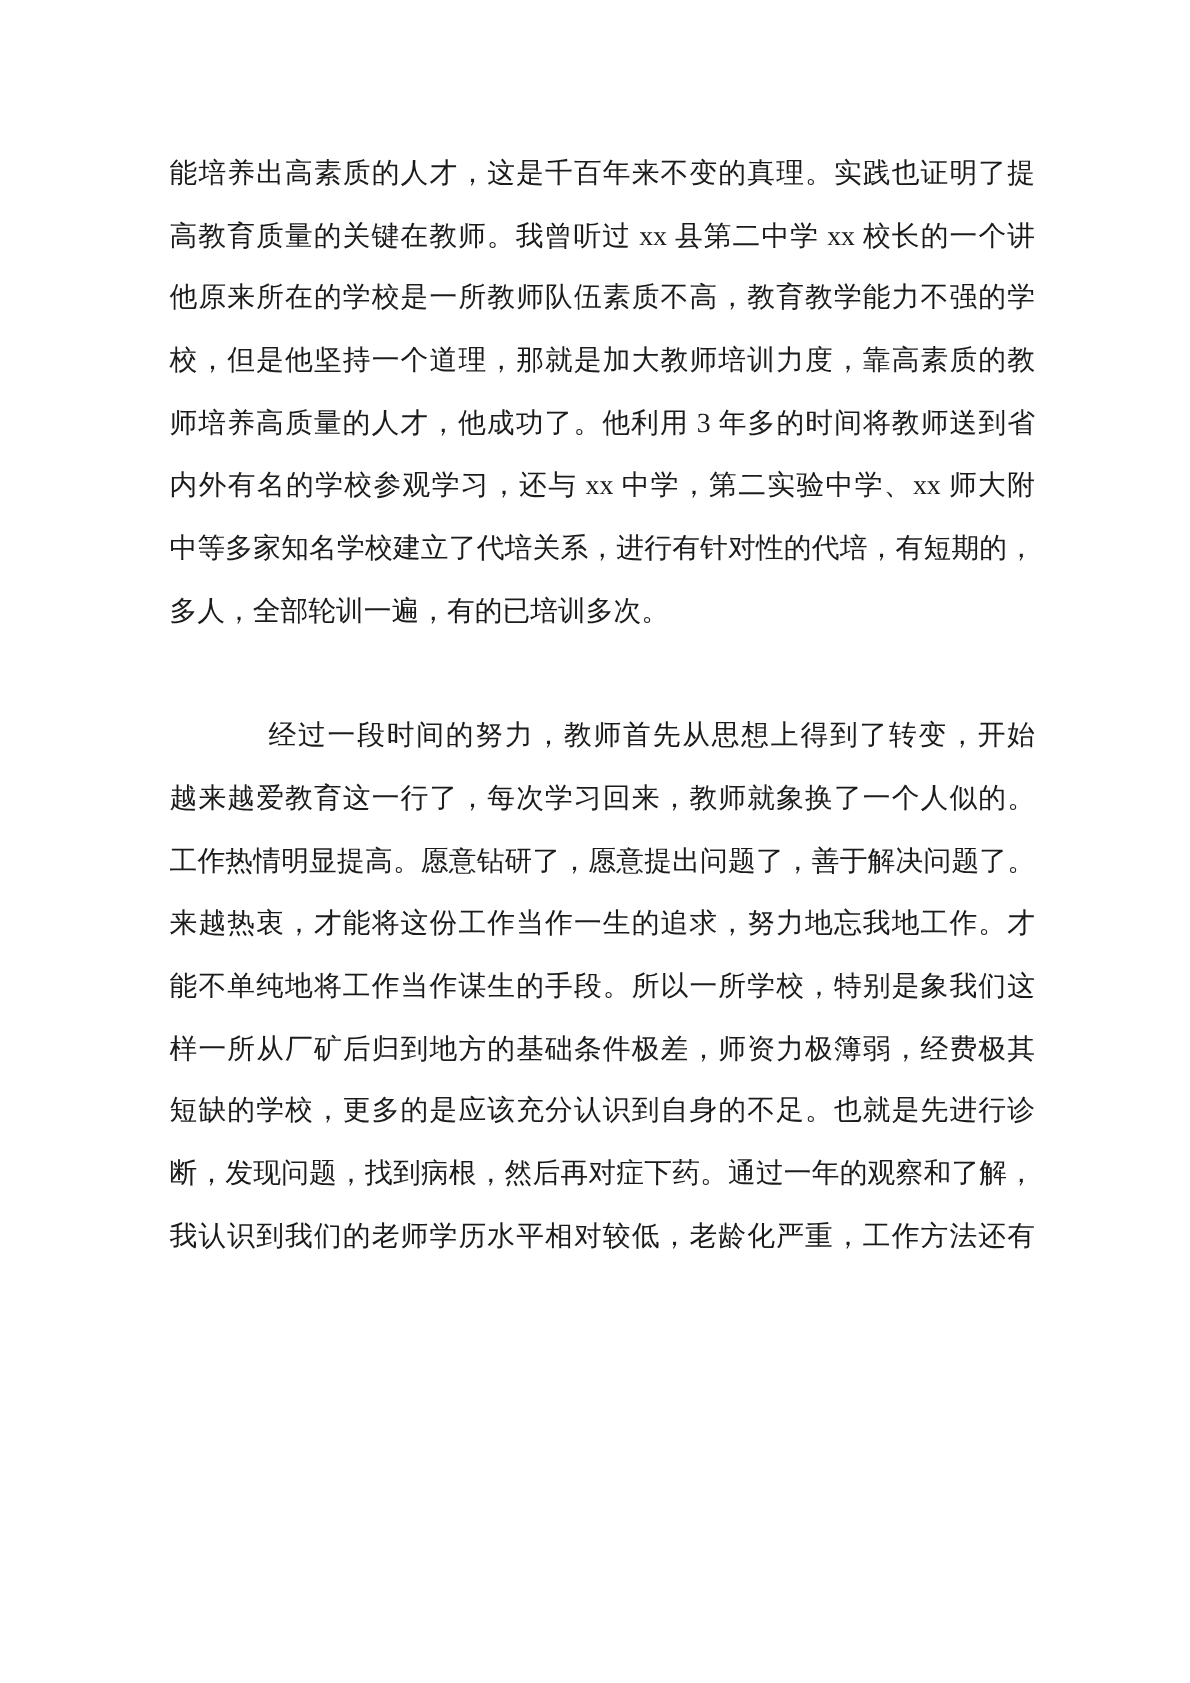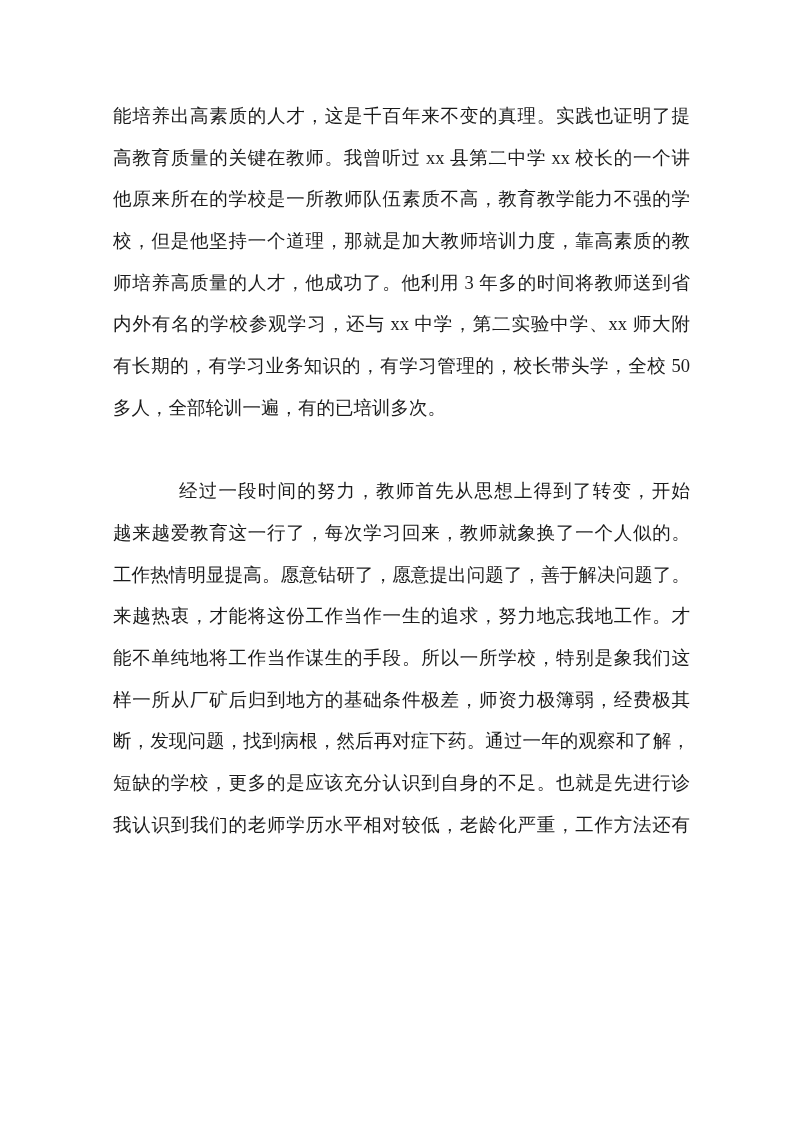--- a/index.html
+++ b/index.html
@@ -42,30 +42,30 @@
 <div class="page">
   <div class="textblock">
 
     <div class="para">
       <div class="line">能培养出高素质的人才，这是千百年来不变的真理。实践也证明了提</div>
       <div class="line">高教育质量的关键在教师。我曾听过 xx 县第二中学 xx 校长的一个讲</div>
       <div class="line">他原来所在的学校是一所教师队伍素质不高，教育教学能力不强的学</div>
       <div class="line">校，但是他坚持一个道理，那就是加大教师培训力度，靠高素质的教</div>
       <div class="line">师培养高质量的人才，他成功了。他利用 3 年多的时间将教师送到省</div>
       <div class="line">内外有名的学校参观学习，还与 xx 中学，第二实验中学、xx 师大附</div>
-      <div class="line">有长期的，有学习业务知识的，有学习管理的，校长带头学，全校 50</div>
+      <div class="line">中等多家知名学校建立了代培关系，进行有针对性的代培，有短期的，</div>
       <div class="line line--end">多人，全部轮训一遍，有的已培训多次。</div>
     </div>
 
     <div class="para para--second">
       <div class="line line--indent">经过一段时间的努力，教师首先从思想上得到了转变，开始</div>
       <div class="line">越来越爱教育这一行了，每次学习回来，教师就象换了一个人似的。</div>
       <div class="line">工作热情明显提高。愿意钻研了，愿意提出问题了，善于解决问题了。</div>
       <div class="line">来越热衷，才能将这份工作当作一生的追求，努力地忘我地工作。才</div>
       <div class="line">能不单纯地将工作当作谋生的手段。所以一所学校，特别是象我们这</div>
       <div class="line">样一所从厂矿后归到地方的基础条件极差，师资力极簿弱，经费极其</div>
+      <div class="line">短缺的学校，更多的是应该充分认识到自身的不足。也就是先进行诊</div>
       <div class="line">断，发现问题，找到病根，然后再对症下药。通过一年的观察和了解，</div>
-      <div class="line">短缺的学校，更多的是应该充分认识到自身的不足。也就是先进行诊</div>
       <div class="line">我认识到我们的老师学历水平相对较低，老龄化严重，工作方法还有</div>
     </div>
 
   </div>
 </div>
 
 </body></html>

